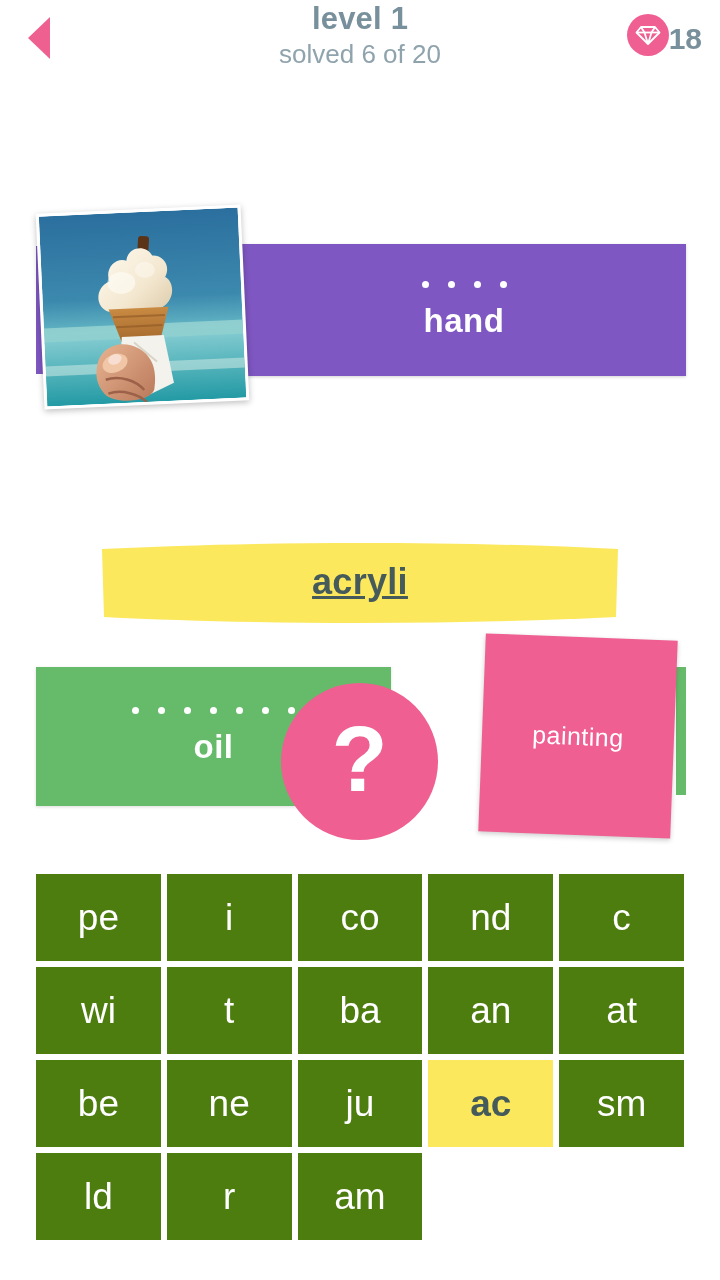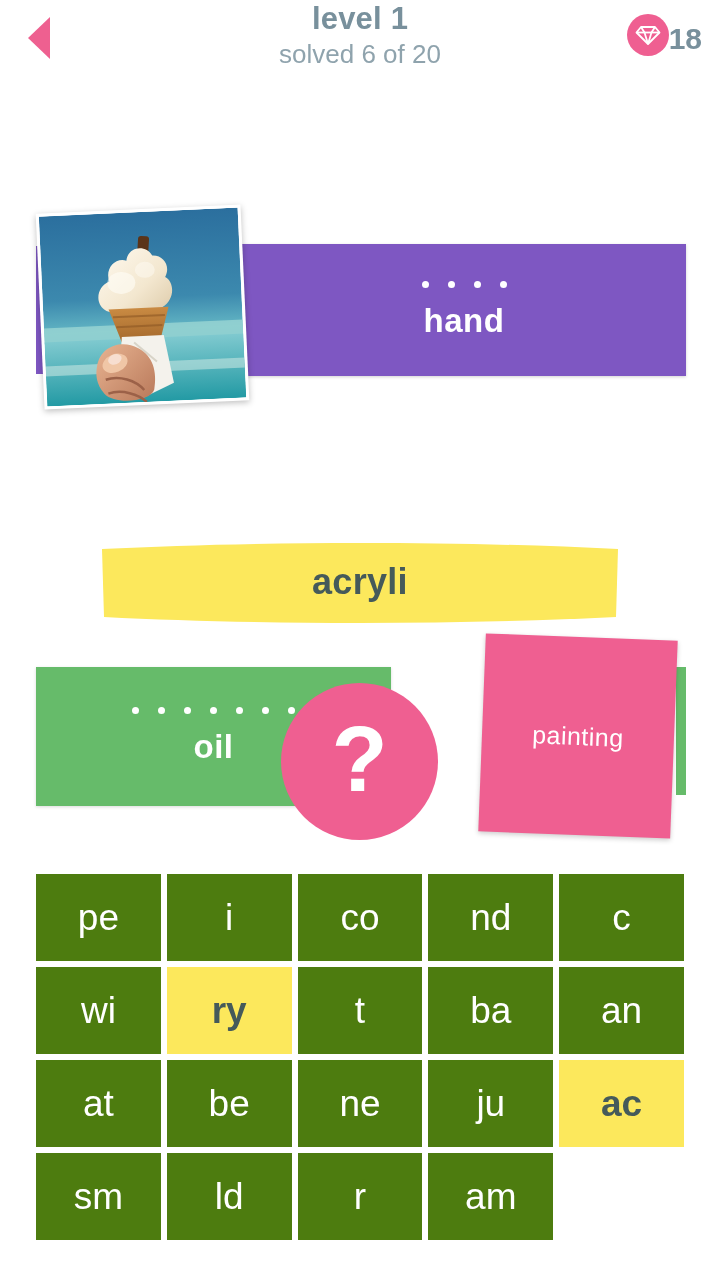--- a/index.html
+++ b/index.html
@@ -89,21 +89,21 @@
   }
   .pink-card .card-word { font-size:25px; font-weight:normal; }
 
   
   .yellow-banner {
     position:absolute; left:100px; top:539px; width:520px; height:86px;
   }
   .yellow-shape { position:absolute; inset:0; }
   .yellow-label {
     position:absolute; inset:0; display:flex; align-items:center; justify-content:center;
-    font-size:36px; font-weight:bold; color:#455a5a; letter-spacing:0.3px;
+    font-size:36px; font-weight:bold; color:#455a5a; letter-spacing:0.3px;text-decoration:underline;
   }
 
   
   .q-circle {
     position:absolute; left:281px; top:683px; width:157px; height:157px;
     border-radius:50%; background:#ef5f91;
     display:flex; align-items:center; justify-content:center;
     cursor:pointer;
   }
   .q-mark {
@@ -265,21 +265,20 @@
     <div class="q-mark">?</div>
   </div>
 
   <div class="grid">
       <div class="tile">pe</div>
       <div class="tile">i</div>
       <div class="tile">co</div>
       <div class="tile">nd</div>
       <div class="tile">c</div>
       <div class="tile">wi</div>
-      <div class="tile selected">ry</div>
       <div class="tile">t</div>
       <div class="tile">ba</div>
       <div class="tile">an</div>
       <div class="tile">at</div>
       <div class="tile">be</div>
       <div class="tile">ne</div>
       <div class="tile">ju</div>
       <div class="tile selected">ac</div>
       <div class="tile">sm</div>
       <div class="tile">ld</div>

